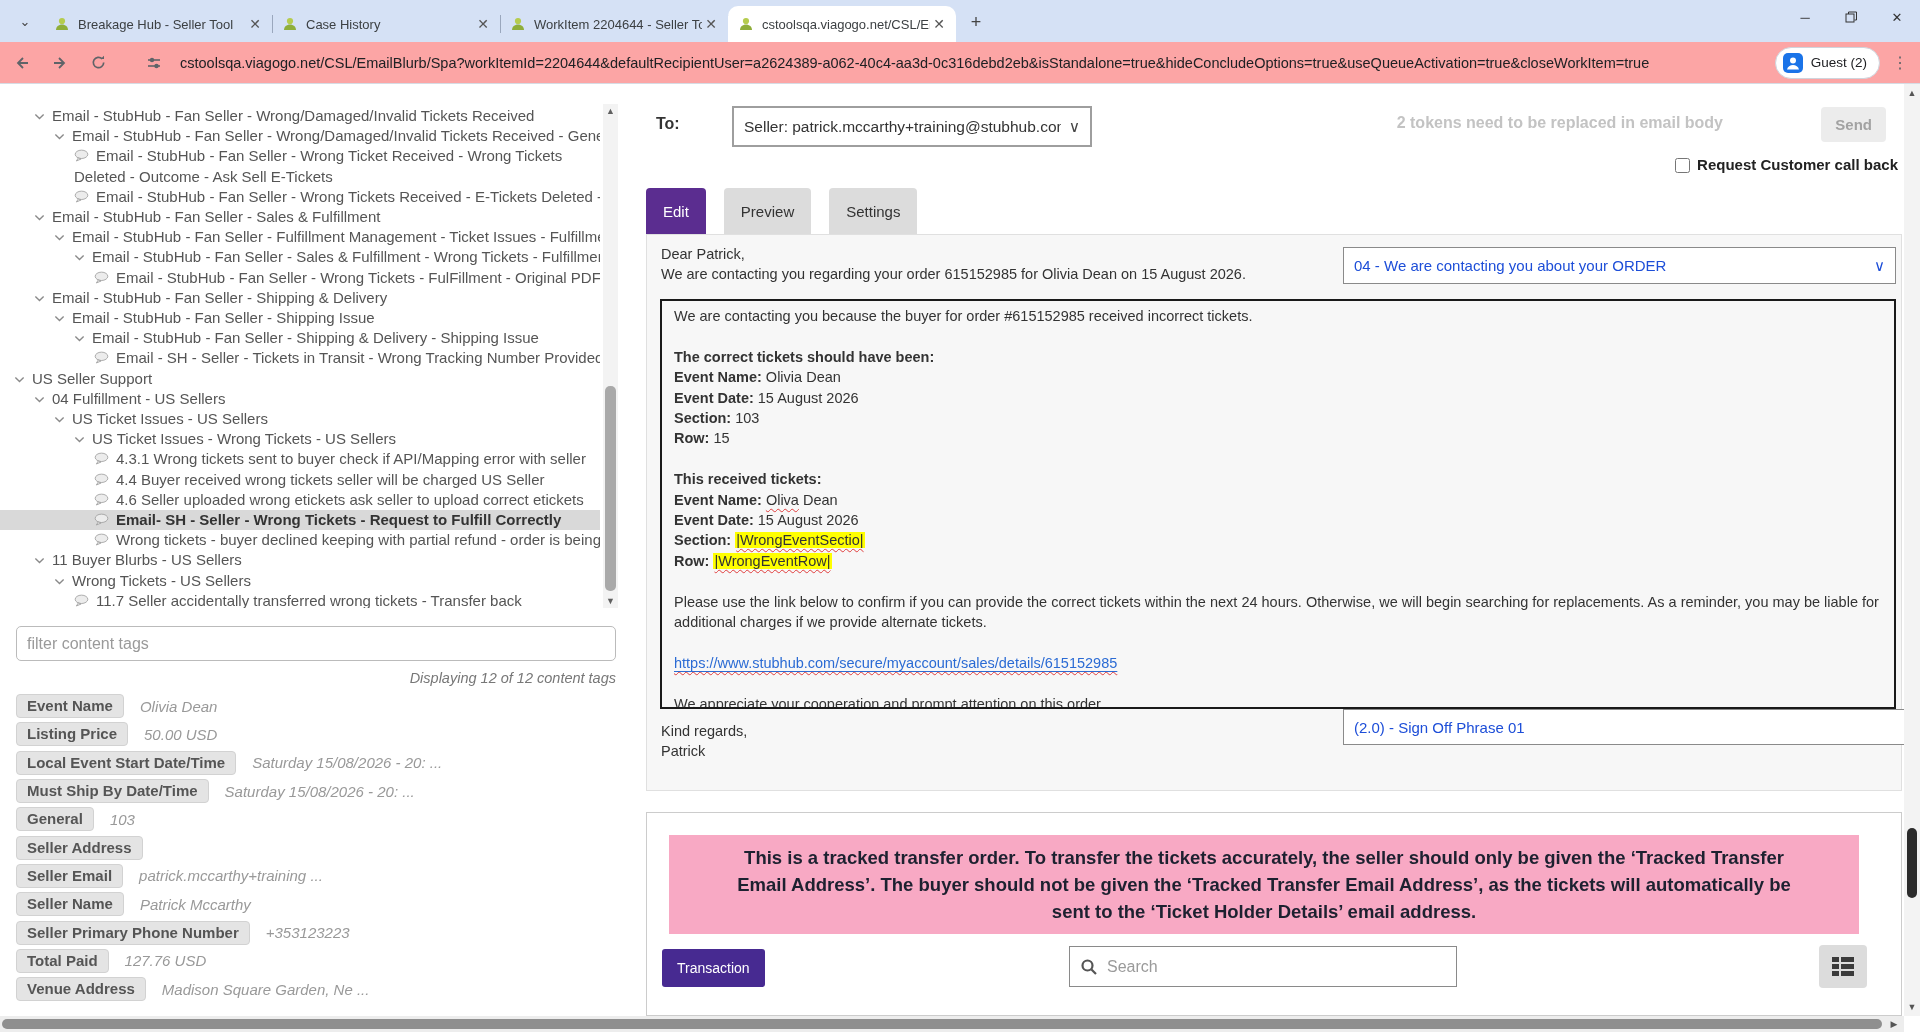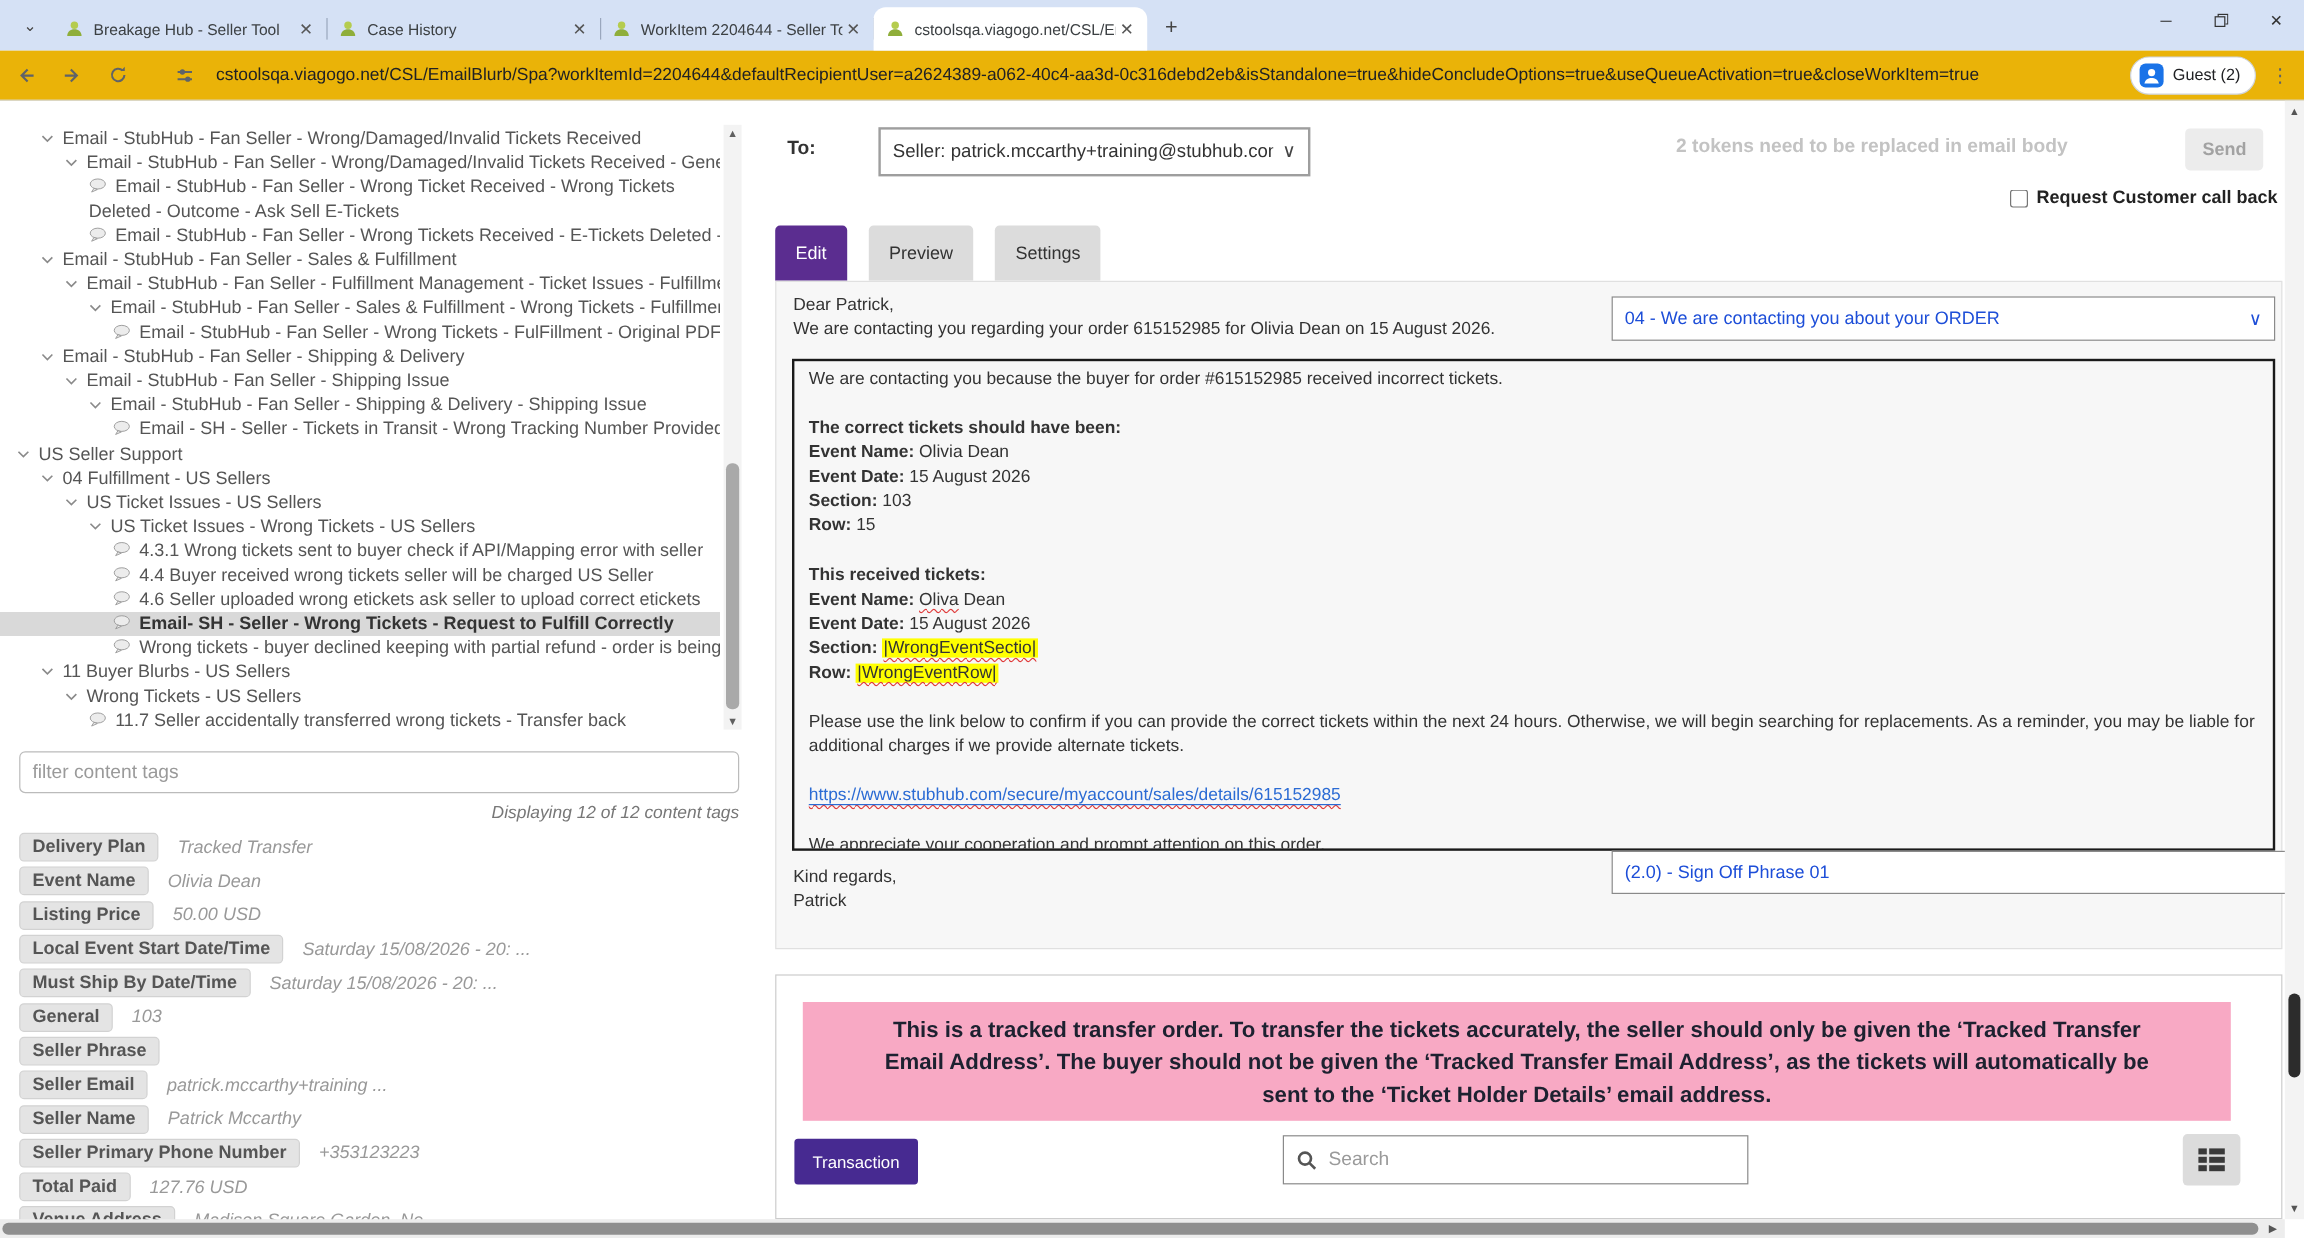--- a/index.html
+++ b/index.html
@@ -10,21 +10,21 @@
   .tab-menu-btn { width:34px; height:34px; display:flex; align-items:center; justify-content:center; color:#444; font-size:13px; margin:0 2px 4px 8px; cursor:pointer; }
   .tab { width:228px; height:36px; display:flex; align-items:center; padding:0 8px 0 10px; border-radius:10px 10px 0 0; color:#3c4043; position:relative; }
   .tab:not(.active):after{ content:""; position:absolute; right:-1px; top:9px; height:18px; width:1px; background:#9aa7bd; }
   .tab.active { background:#fff; }
   .tab .title { flex:1; font-size:13px; white-space:nowrap; overflow:hidden; margin-left:8px; }
   .tab .close { font-size:14px; color:#555; width:18px; text-align:center; cursor:pointer; }
   .favicon { width:16px; height:16px; flex:0 0 16px; }
   .newtab { width:28px; height:28px; font-size:18px; color:#444; display:flex; align-items:center; justify-content:center; margin:0 0 6px 6px; cursor:pointer; }
   .wincontrols { position:absolute; right:0; top:0; height:34px; display:flex; }
   .winbtn { width:46px; height:34px; display:flex; align-items:center; justify-content:center; color:#333; font-size:13px; cursor:pointer; }
-  .toolbar { height:42px; background:#eab308; border-bottom:1px solid #d7dce4; display:flex; align-items:center; }
+  .toolbar { height:42px; background:#fca5a5; border-bottom:1px solid #d7dce4; display:flex; align-items:center; }
   .navicon { width:32px; height:32px; display:flex; align-items:center; justify-content:center; margin-left:6px; color:#5f6368; font-size:18px; cursor:pointer; }
   .urlbox { flex:1; display:flex; align-items:center; margin-left:10px; overflow:hidden; }
   .url { font-size:14.5px; color:#202124; white-space:nowrap; overflow:hidden; margin-left:10px; }
   .guest { display:flex; align-items:center; border:1px solid #cfd4dc; border-radius:16px; padding:4px 12px 4px 6px; margin:0 8px 0 16px; background:#fff; cursor:pointer; white-space:nowrap; }
   .guest .glabel { font-size:13.5px; color:#202124; margin-left:7px; }
   .kebab { width:24px; height:30px; display:flex; align-items:center; justify-content:center; color:#5f6368; font-size:16px; margin-right:8px; cursor:pointer; letter-spacing:0; }
   
   .content { position:relative; height:948px; }
   aside { position:absolute; left:0; top:0; width:620px; height:948px; }
   main { position:absolute; left:620px; top:0; width:1300px; height:948px; }
@@ -268,45 +268,41 @@
       </div>
     <div class="treescroll">
       <div class="arr" style="top:0;">▲</div>
       <div class="thumb" style="top:282px; height:205px;"></div>
       <div class="arr" style="bottom:0;">▼</div>
     </div>
     <input id="filter" placeholder="filter content tags" style="">
     <div class="displaying">Displaying 12 of 12 content tags</div>
     <div id="tags">
         <div class="tagrow">
-          <span class="chip">Delivery Plan</span>
-          <span class="tagval">Tracked Transfer</span>
-        </div>
-        <div class="tagrow">
           <span class="chip">Event Name</span>
           <span class="tagval">Olivia Dean</span>
         </div>
         <div class="tagrow">
           <span class="chip">Listing Price</span>
           <span class="tagval">50.00 USD</span>
         </div>
         <div class="tagrow">
           <span class="chip">Local Event Start Date/Time</span>
           <span class="tagval">Saturday 15/08/2026 - 20: ...</span>
         </div>
         <div class="tagrow">
           <span class="chip">Must Ship By Date/Time</span>
           <span class="tagval">Saturday 15/08/2026 - 20: ...</span>
         </div>
         <div class="tagrow">
           <span class="chip">General</span>
           <span class="tagval">103</span>
         </div>
         <div class="tagrow">
-          <span class="chip">Seller Phrase</span>
+          <span class="chip">Seller Address</span>
         </div>
         <div class="tagrow">
           <span class="chip">Seller Email</span>
           <span class="tagval">patrick.mccarthy+training ...</span>
         </div>
         <div class="tagrow">
           <span class="chip">Seller Name</span>
           <span class="tagval">Patrick Mccarthy</span>
         </div>
         <div class="tagrow">

